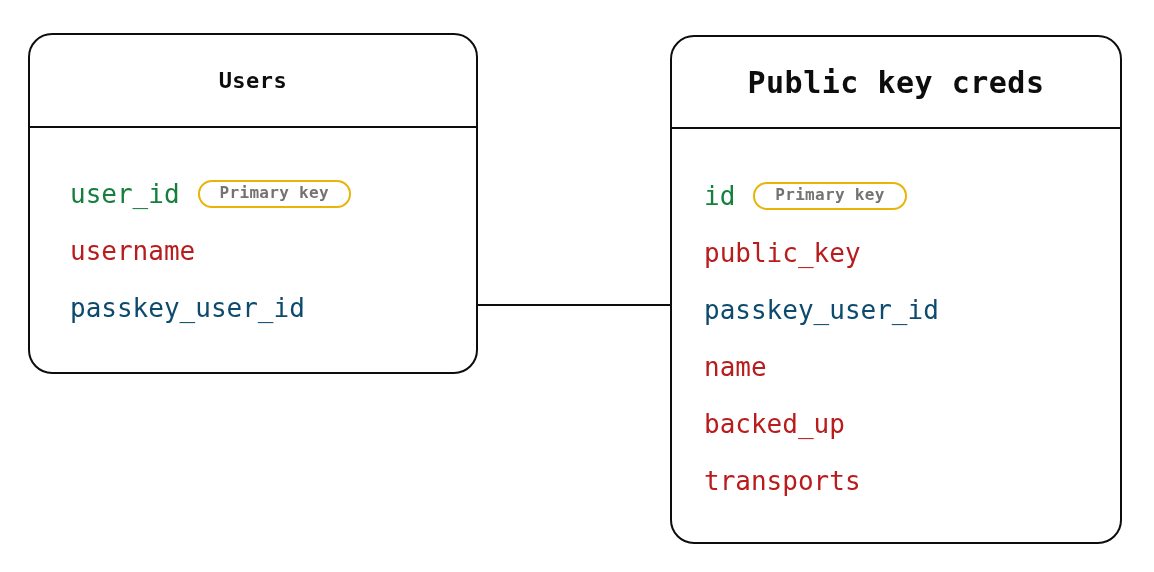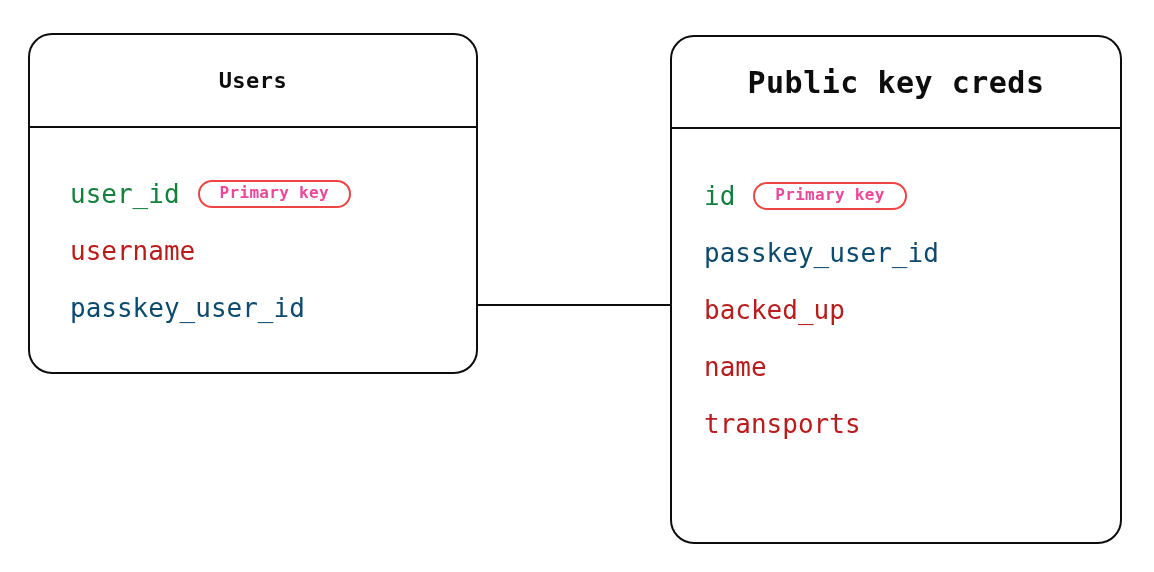--- a/index.html
+++ b/index.html
@@ -68,23 +68,23 @@
   }
   .field-name.fk {
     color: #0c4a6e;
   }
   .badge {
     display: inline-flex;
     align-items: center;
     justify-content: center;
     margin-left: 18px;
     padding: 3px 20px 5px 20px;
-    border: 2px solid #ef4444;
+    border: 2px solid #eab308;
     border-radius: 999px;
-    color: #ec4899;
+    color: #737373;
     font-family: "DejaVu Sans Mono", "Liberation Mono", monospace;
     font-weight: bold;
     font-size: 16px;
     line-height: 1;
     letter-spacing: 0.3px;
     white-space: nowrap;
     box-sizing: border-box;
   }
 
   
@@ -165,33 +165,36 @@
       <span class="entity-title">Public key creds</span>
     </div>
 
     <div class="entity-fields">
 
       <div class="field-row">
         <span class="field-name pk">id</span>
         <span class="badge">Primary key</span>
       </div>
 
+      <div class="field-row">
+        <span class="field-name">public_key</span>
+      </div>
 
       <div class="field-row">
         <span class="field-name fk">passkey_user_id</span>
       </div>
 
       <div class="field-row">
+        <span class="field-name">name</span>
+      </div>
+
+      <div class="field-row">
         <span class="field-name">backed_up</span>
       </div>
 
       <div class="field-row">
-        <span class="field-name">name</span>
-      </div>
-
-      <div class="field-row">
         <span class="field-name">transports</span>
       </div>
 
     </div>
   </div>
 
 </div>
 
 </body></html>

